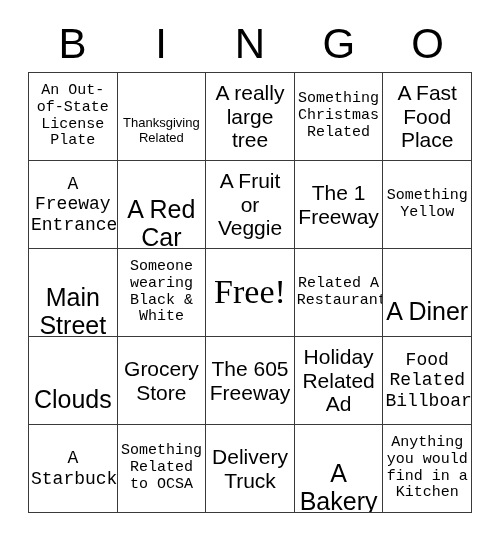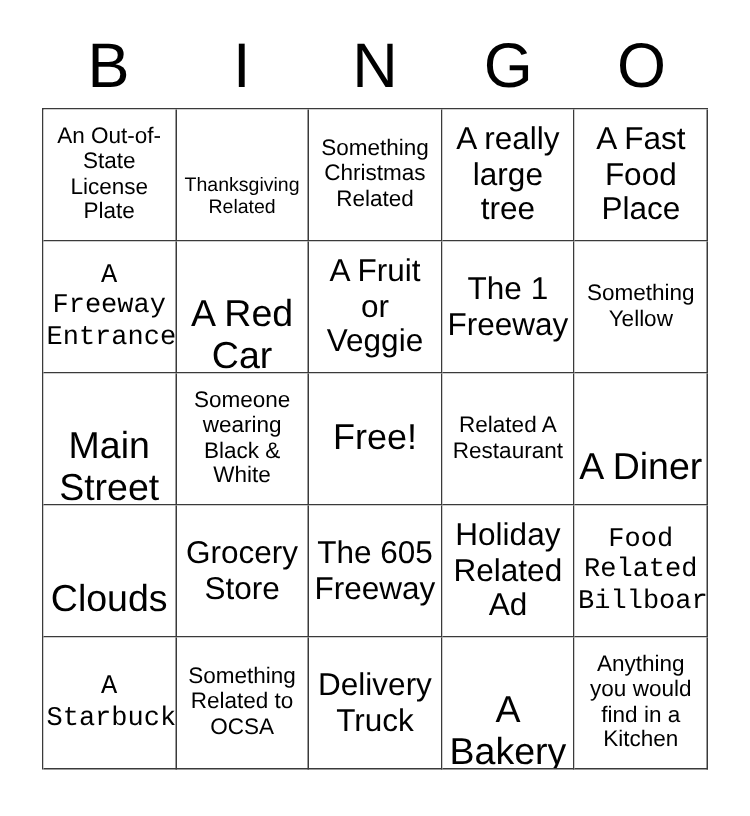--- a/index.html
+++ b/index.html
@@ -65,25 +65,25 @@
     background: #ffffff;
   }
   .cell span {
     display: block;
     width: 100%;
     line-height: 1.12;
     word-break: normal;
   }
   
   .fs-xs span { font-size: 13px; margin-top: 28px; }
-  .fs-sm span { font-size: 15px; }
+  .fs-sm span { font-size: 15px; font-family: Liberation Mono, monospace; }
   .fs-md span { font-size: 18px; font-family: Liberation Mono, monospace; }
   .fs-lg span { font-size: 21px; }
   .fs-xl span { font-size: 25px; margin-top: 36px; }
-  .fs-free span { font-size: 24px; }
+  .fs-free span { font-size: 34px; font-family: Liberation Serif, serif; }
 </style>
 </head>
 <body>
 
 <div class="card">
 
   <div class="header-row">
     <div class="header-letter">B</div>
     <div class="header-letter">I</div>
     <div class="header-letter">N</div>
@@ -92,25 +92,25 @@
   </div>
 
   <div class="grid">
 
     <div class="cell fs-sm">
         <span>An Out-of-State License Plate</span>
       </div>
     <div class="cell fs-xs">
         <span>Thanksgiving Related</span>
       </div>
+    <div class="cell fs-lg">
+        <span>A really large tree</span>
+      </div>
     <div class="cell fs-sm">
         <span>Something Christmas Related</span>
-      </div>
-    <div class="cell fs-lg">
-        <span>A really large tree</span>
       </div>
     <div class="cell fs-lg">
         <span>A Fast Food Place</span>
       </div>
 
     <div class="cell fs-md">
         <span>A Freeway Entrance</span>
       </div>
     <div class="cell fs-xl">
         <span>A Red Car</span>

